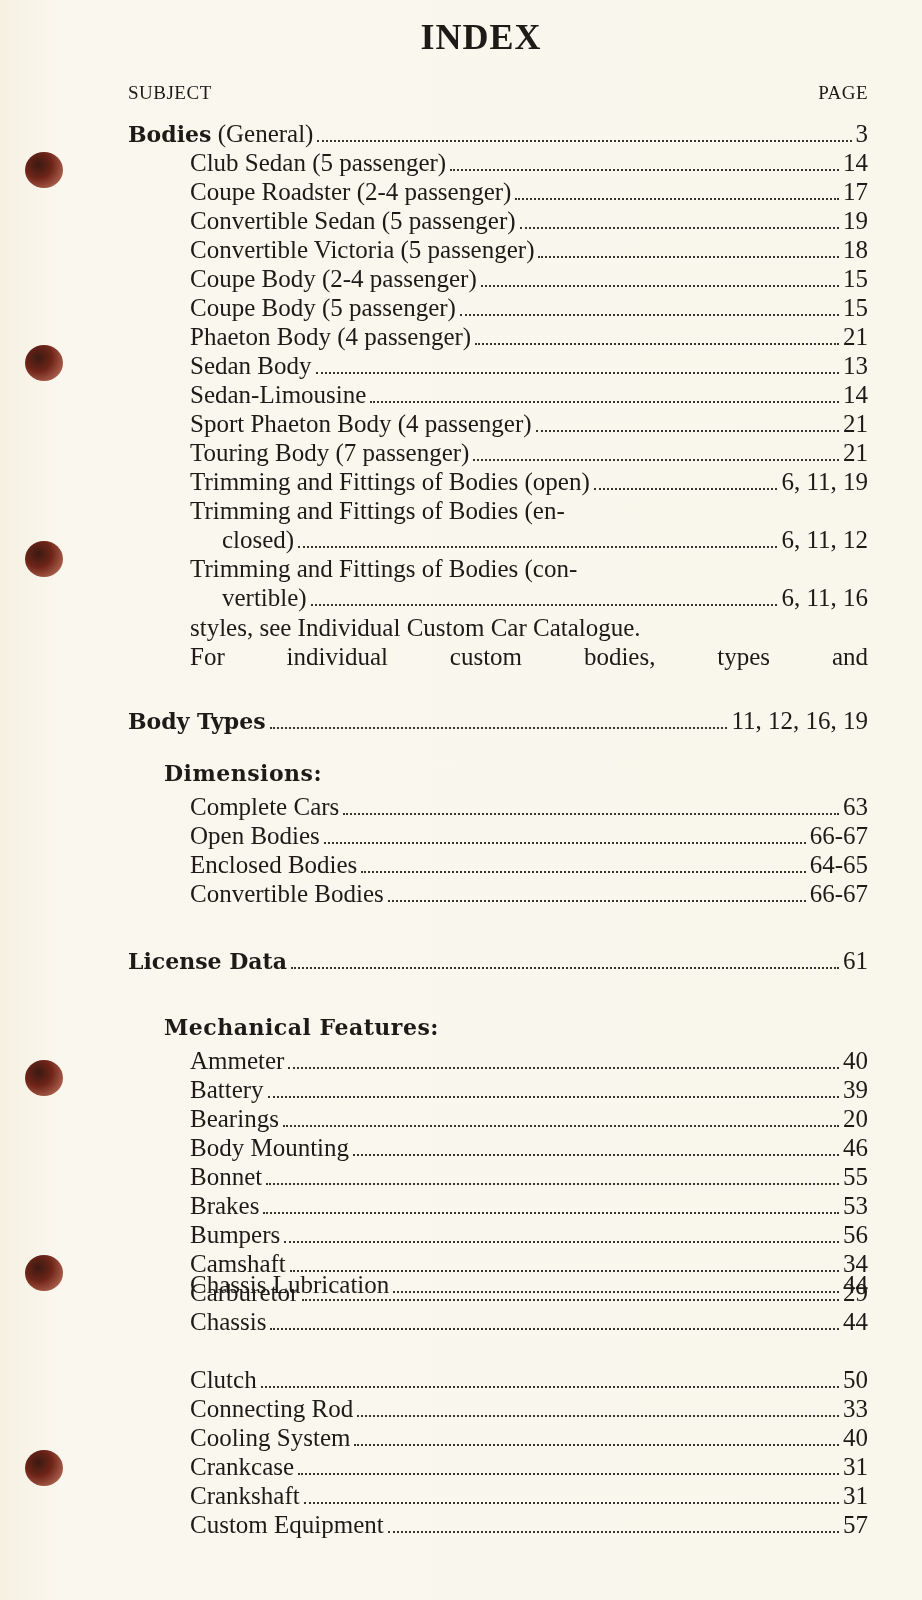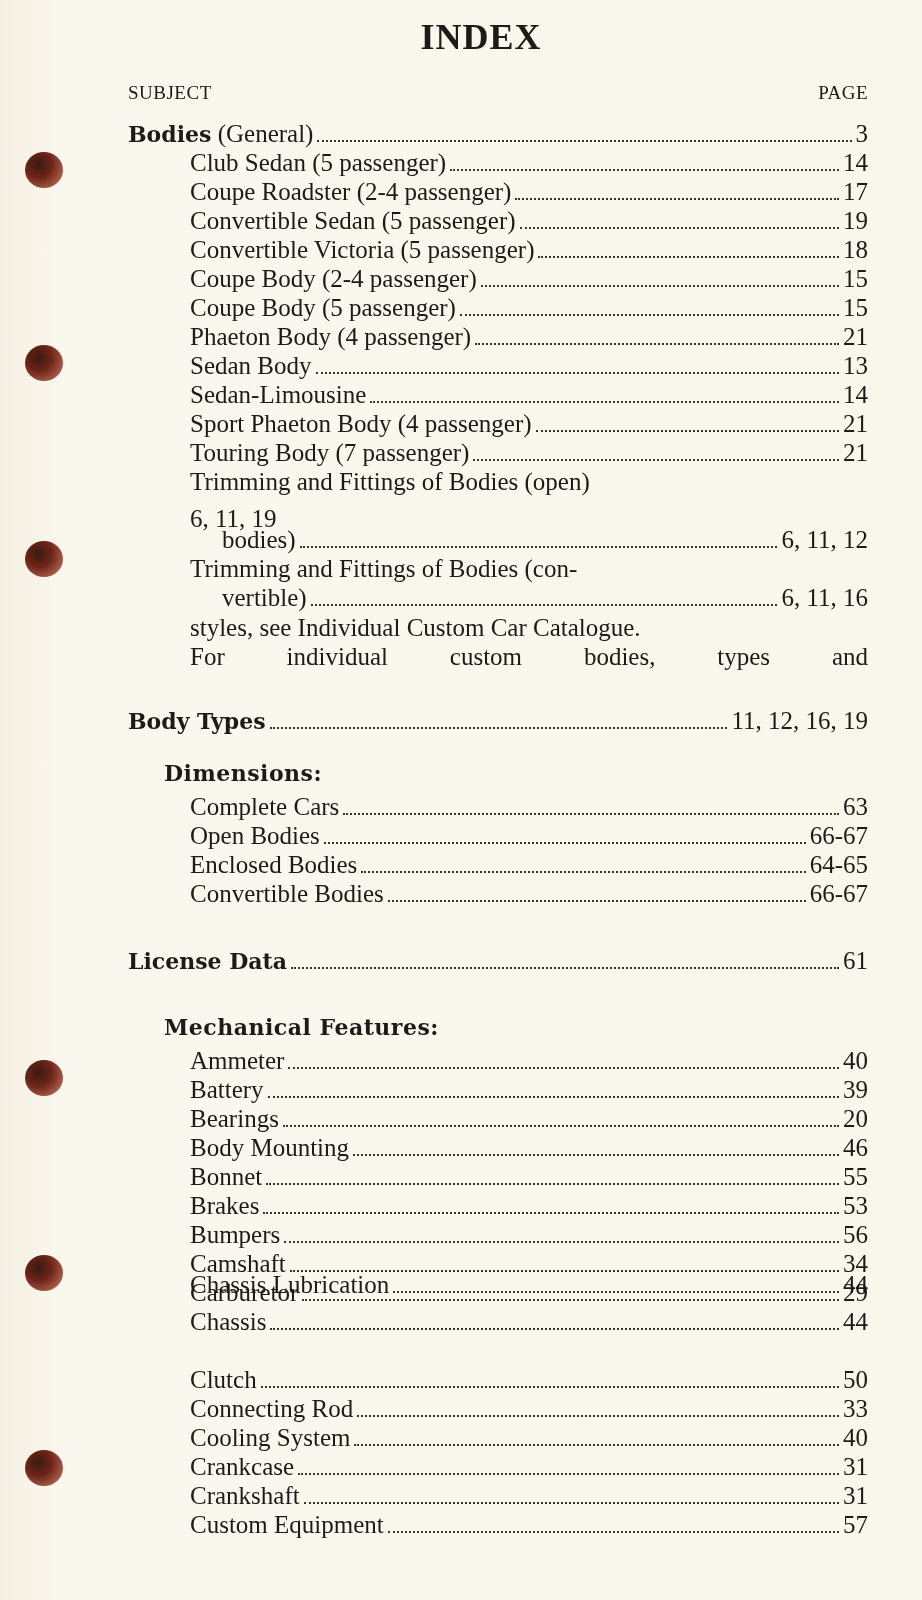--- a/index.html
+++ b/index.html
@@ -121,29 +121,32 @@
       <div class="row sub" style="top: 410px; justify-content: flex-end;">
         <span class="label">Sport Phaeton Body (4 passenger)</span>
         <span class="leader"></span>
         <span class="page-ref">21</span>
       </div>
       <div class="row sub" style="top: 439px;">
         <span class="label">Touring Body (7 passenger)</span>
         <span class="leader"></span>
         <span class="page-ref">21</span>
       </div>
-      <div class="row sub" style="top: 468px; flex-direction: column;">
+      <div class="row sub" style="top: 468px;">
         <span class="label">Trimming and Fittings of Bodies (open)</span>
         <span class="leader"></span>
         <span class="page-ref">6, 11, 19</span>
       </div>
     </div>
 
+  <div class="row sub" style="top:497px;">
+    <span class="label">Trimming and Fittings of Bodies (en-</span>
+  </div>
   <div class="row cont" style="top:526px;">
-    <span class="label">bodies)</span>
+    <span class="label">closed)</span>
     <span class="leader"></span>
     <span class="page-ref">6, 11, 12</span>
   </div>
   <div class="row sub" style="top:555px;">
     <span class="label">Trimming and Fittings of Bodies (con-</span>
   </div>
   <div class="row cont" style="top:584px;">
     <span class="label">vertible)</span>
     <span class="leader"></span>
     <span class="page-ref">6, 11, 16</span>

